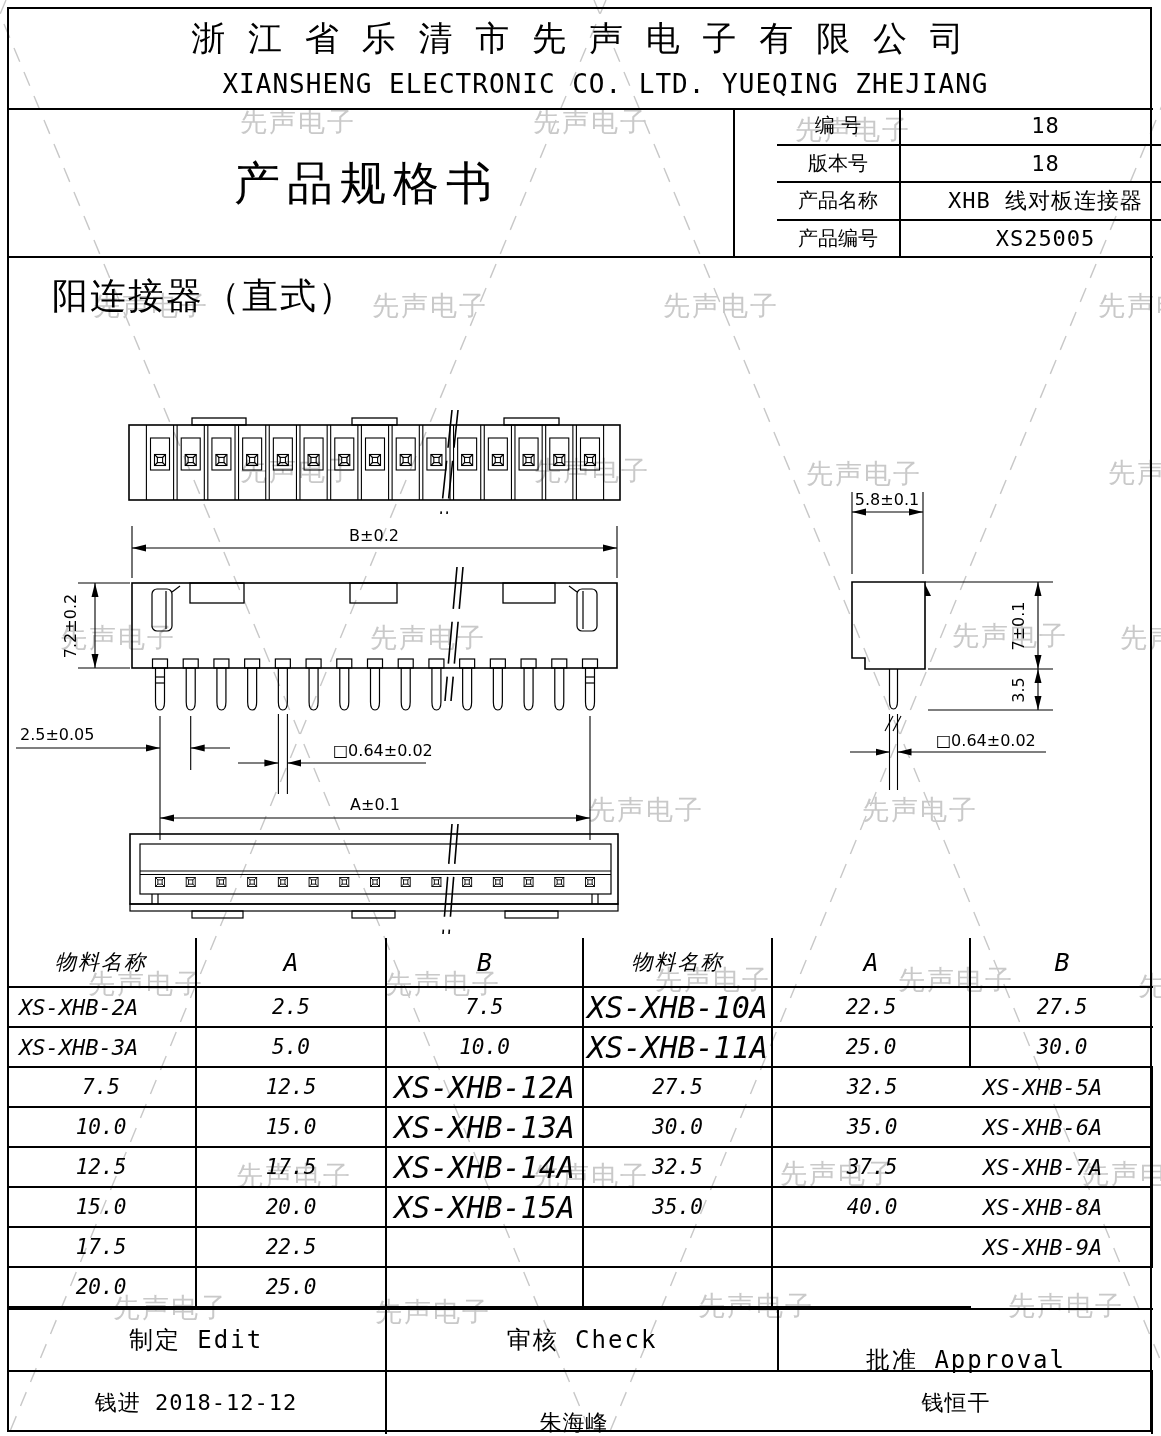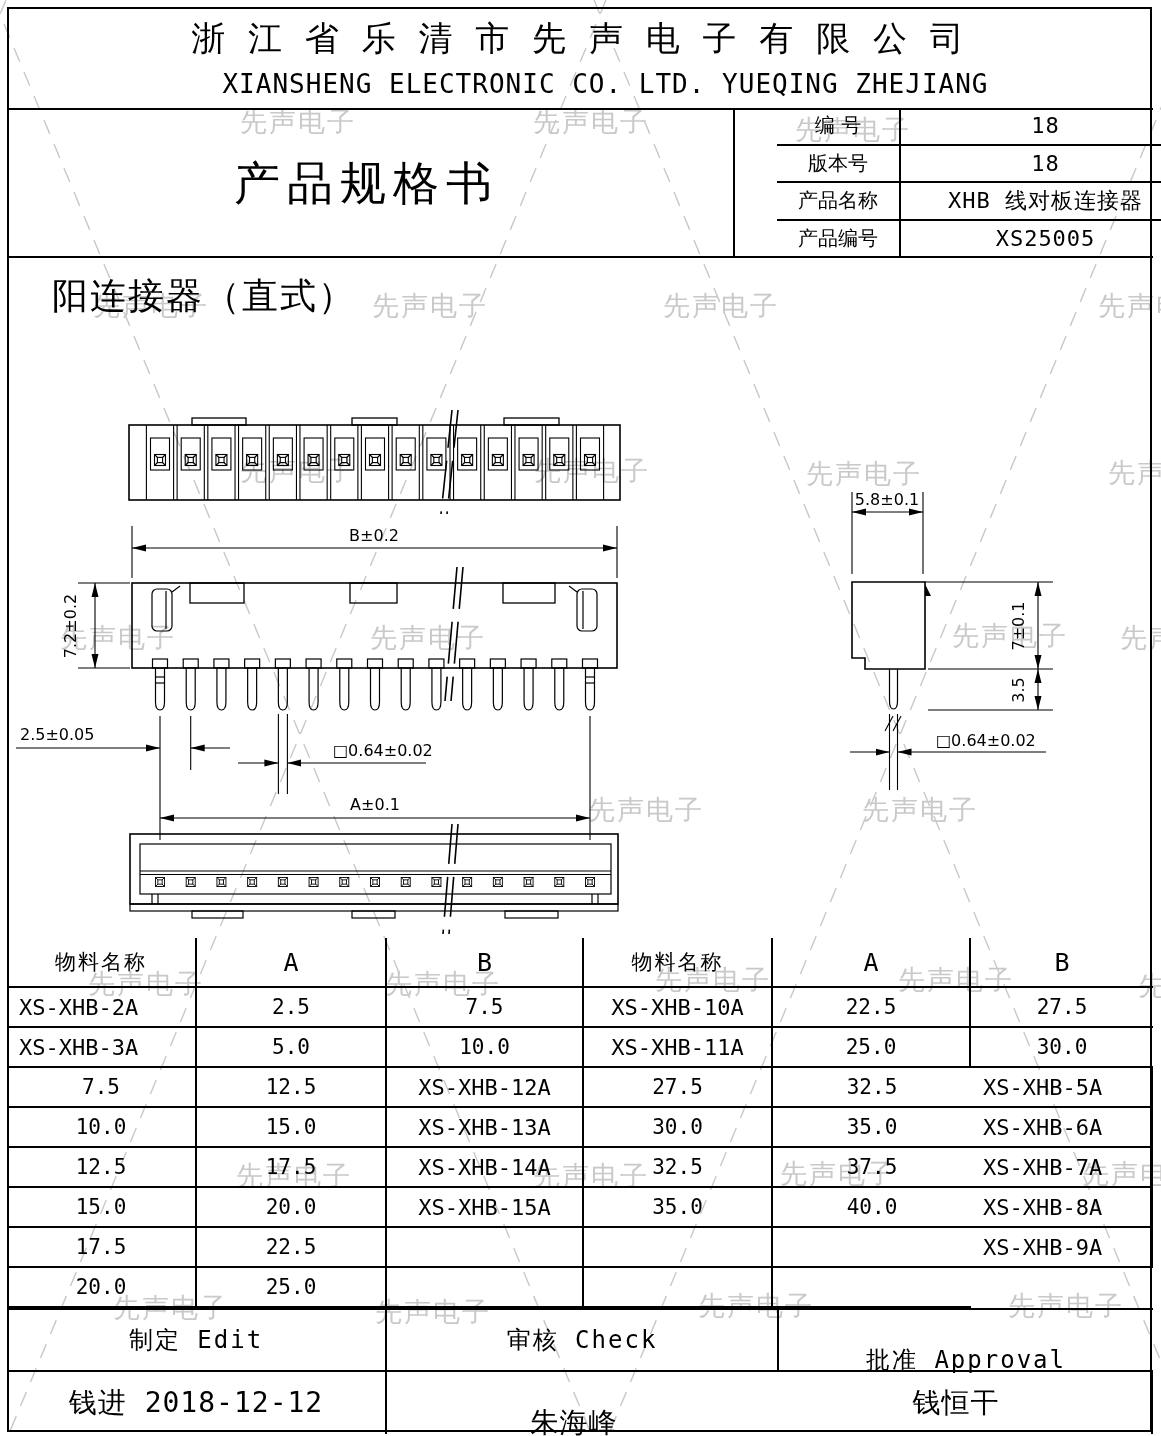--- a/index.html
+++ b/index.html
@@ -23,33 +23,33 @@
   .info-row:last-child{border-bottom:none;}
   .info-label{width:122px;border-right:2px solid #000;display:flex;align-items:center;justify-content:center;
       font-family:"DejaVu Serif",serif;font-size:20px;}
   .info-value{flex:1;display:flex;align-items:center;justify-content:center;
       font-family:"DejaVu Sans Mono",monospace;font-size:22px;letter-spacing:1px;}
   .section-title{left:52px;top:272px;font-size:36px;letter-spacing:2px;font-family:"DejaVu Serif",serif;z-index:2;}
   #drawing{position:absolute;left:0;top:256px;z-index:2;}
   .spec-table{left:7px;top:938px;width:1146px;z-index:2;display:grid;
       grid-template-columns:190px 190px 197px 189px 198px 1fr;}
   .sc{border-bottom:2px solid #000;display:flex;align-items:center;justify-content:center;
-      font-family:"DejaVu Sans Mono",monospace;font-size:21px;height:40px;box-sizing:border-box;}
+      font-family:"DejaVu Sans Mono",monospace;font-size:21px;height:40px;box-sizing:border-box;font-style:italic;}
   .sc.rb{border-right:2px solid #000;}
   .sc.hd{height:50px;font-size:25px;}
   .sc.hd-cn{font-family:"DejaVu Serif",serif;font-size:21px;letter-spacing:2px;}
   .sc.name-left{justify-content:flex-start;padding-left:12px;font-size:22px;}
-  .sc.name-mid{font-size:22px;}
+  .sc.name-mid{font-size:30px;}
   .footer{left:7px;top:1308px;width:1146px;z-index:2;}
   .f-row{display:flex;border-top:2.5px solid #000;}
   .f-cell{display:flex;align-items:center;justify-content:center;box-sizing:border-box;
       font-family:"DejaVu Sans Mono",monospace;white-space:nowrap;}
   .f-cell.rb{border-right:2px solid #000;}
   .f-r1{height:60px;font-size:24px;letter-spacing:2px;}
-  .f-r2{height:62px;font-size:28px;letter-spacing:1px;gap:48px;}
+  .f-r2{height:62px;font-size:22px;letter-spacing:1px;gap:48px;}
   .c1{width:380px;} .c2{width:392px;} .c3{flex:1;margin-top:40px;}
   text{font-family:"DejaVu Sans",sans-serif;font-size:16px;fill:#000;stroke:none;}
 </style>
 </head>
 <body>
 
 <div class="stage">
 
   <svg id="bgsvg" width="1161" height="1436" viewBox="0 0 1161 1436">
       <line x1="-606" y1="0" x2="-8" y2="1436" stroke="#c8c8c8" stroke-width="1.4" stroke-dasharray="15 11"></line>

